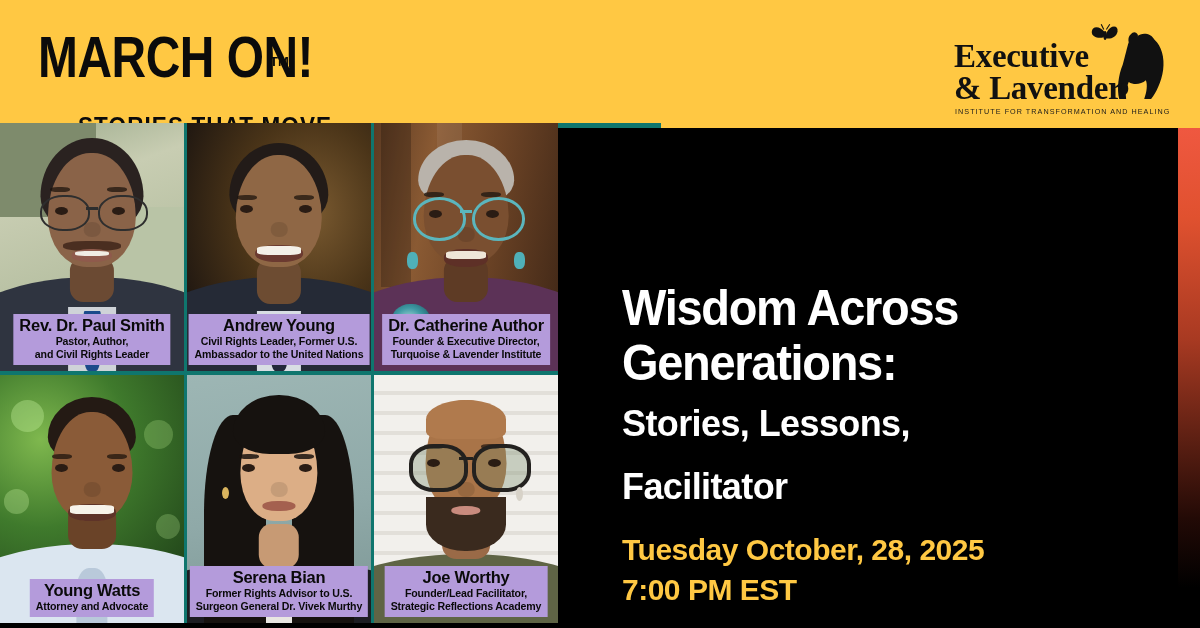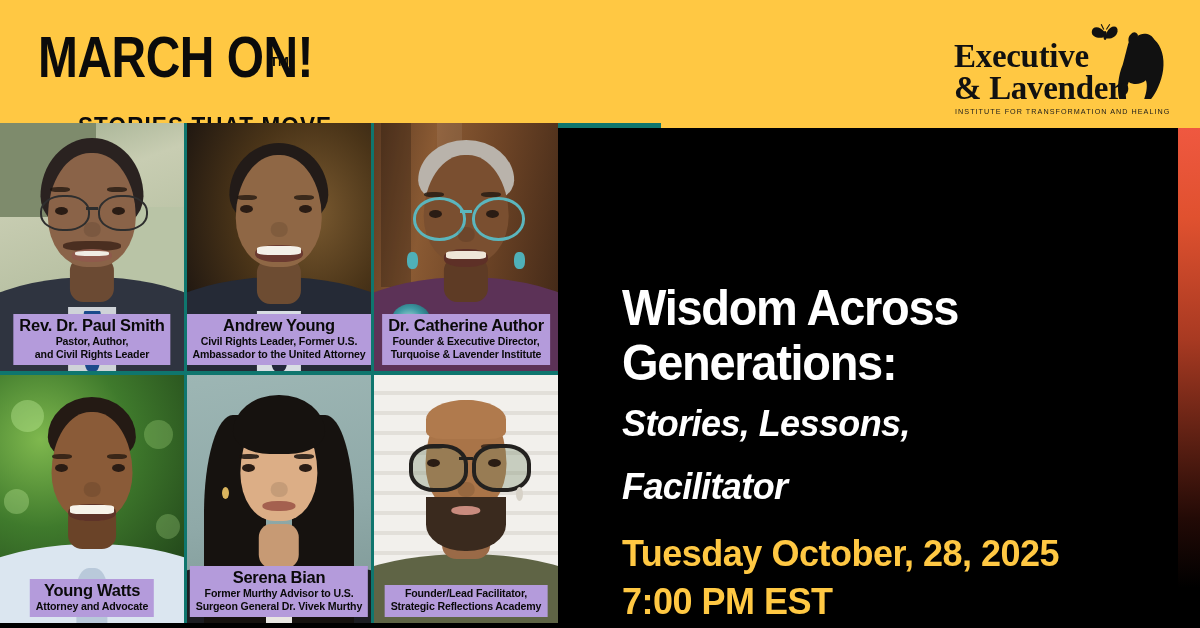--- a/index.html
+++ b/index.html
@@ -257,26 +257,25 @@
     transform: scaleY(1.05);
     transform-origin: left top;
   }
   .t-sub {
     color: #FFFFFF;
     font-weight: 700;
     font-size: 36px;
     line-height: 1.52;
     letter-spacing: -0.6px;
     margin-top: 8px;
-    font-style: italic;
   }
   .t-date {
     color: #FFC843;
     font-weight: 700;
-    font-size: 36px;
+    font-size: 30px;
     line-height: 1.32;
     letter-spacing: -0.5px;
     margin-top: 16px;
   }
 </style>
 </head>
 <body>
 
 <div class="canvas">
 
@@ -360,21 +359,21 @@
         <div class="brow" style="left:58%;top:29%;"></div>
         <div class="eye" style="left:29%;top:33%;"></div>
         <div class="eye" style="left:61%;top:33%;"></div>
         <div class="nose" style="top:40%;"></div>
         <div class="mouth" style="top:49%;width:26%;height:7%;background:#6b3a30;"></div>
         <div style="position:absolute;left:38%;top:49.5%;width:24%;height:3.6%;background:#f4f0e8;border-radius:25%;"></div>
       </div>
       <div class="plate wide">
         <span class="pname">Andrew Young</span>
         <span class="ptitle">Civil Rights Leader, Former U.S.</span>
-        <span class="ptitle">Ambassador to the United Attorney</span>
+        <span class="ptitle">Ambassador to the United Nations</span>
       </div>
     </div>
 
     <div class="cell c2">
       <div class="photo">
         <div class="bg" style="background:linear-gradient(100deg,#5c3a22 0%,#8a5a33 28%,#6d4426 58%,#3e2616 100%);"></div>
         <div style="position:absolute;left:4%;top:0;width:16%;height:66%;background:rgba(0,0,0,0.22);"></div>
         <div style="position:absolute;left:34%;top:0;width:14%;height:40%;background:rgba(255,255,255,0.07);"></div>
         <div class="shoulders" style="background:#5c3257;"></div>
         <div class="neck" style="background:#5e3b25;bottom:28%;"></div>
@@ -440,21 +439,21 @@
         <div class="brow" style="left:28%;top:32%;background:rgba(25,18,14,0.85);"></div>
         <div class="brow" style="left:58%;top:32%;background:rgba(25,18,14,0.85);"></div>
         <div class="eye" style="left:30%;top:36%;"></div>
         <div class="eye" style="left:61%;top:36%;"></div>
         <div class="nose" style="top:43%;"></div>
         <div class="mouth" style="top:51%;width:18%;height:4%;background:#a4604f;"></div>
         <div style="position:absolute;left:19%;top:45%;width:4%;height:5%;background:#d9b45e;border-radius:50%;"></div>
       </div>
       <div class="plate wide">
         <span class="pname">Serena Bian</span>
-        <span class="ptitle">Former Murthy Advisor to U.S.</span>
+        <span class="ptitle">Former Rights Advisor to U.S.</span>
         <span class="ptitle">Surgeon General Dr. Vivek Murthy</span>
       </div>
     </div>
 
     <div class="cell c5">
       <div class="photo">
         <div class="bg" style="background:repeating-linear-gradient(to bottom, #f2f0ec 0px, #f2f0ec 16px, #e2dfd9 16px, #e2dfd9 20px);"></div>
         <div class="shoulders" style="background:#5f6445;height:36%;"></div>
         <div class="neck" style="background:#9a6a47;bottom:26%;width:26%;"></div>
         <div class="head" style="width:44%;height:46%;top:10%;background:#a97448;"></div>
@@ -465,20 +464,21 @@
         <div class="glasses-frame" style="left:53%;top:28%;width:28%;height:16%;border:4px solid #23211f;border-radius:42%;background:rgba(120,140,110,0.35);"></div>
         <div class="bridge" style="left:46%;top:33%;width:8%;background:#23211f;height:3.4px;"></div>
         <div class="eye" style="left:29%;top:34%;"></div>
         <div class="eye" style="left:62%;top:34%;"></div>
         <div class="nose" style="top:43%;"></div>
         <div style="position:absolute;left:28%;top:49%;width:44%;height:22%;background:#3a2a1e;border-radius:0 0 48% 48%;"></div>
         <div class="mouth" style="top:53%;width:16%;height:3.6%;background:#c98b7e;"></div>
         <div style="position:absolute;right:19%;top:45%;width:4%;height:6%;background:#d7d2c8;border-radius:50%;"></div>
       </div>
       <div class="plate wide">
+        <span class="pname">Joe Worthy</span>
         <span class="ptitle">Founder/Lead Facilitator,</span>
         <span class="ptitle">Strategic Reflections Academy</span>
       </div>
     </div>
   </div>
 
   <div class="panel">
     <div class="edge-gradient"></div>
 
     <div class="title-block">

